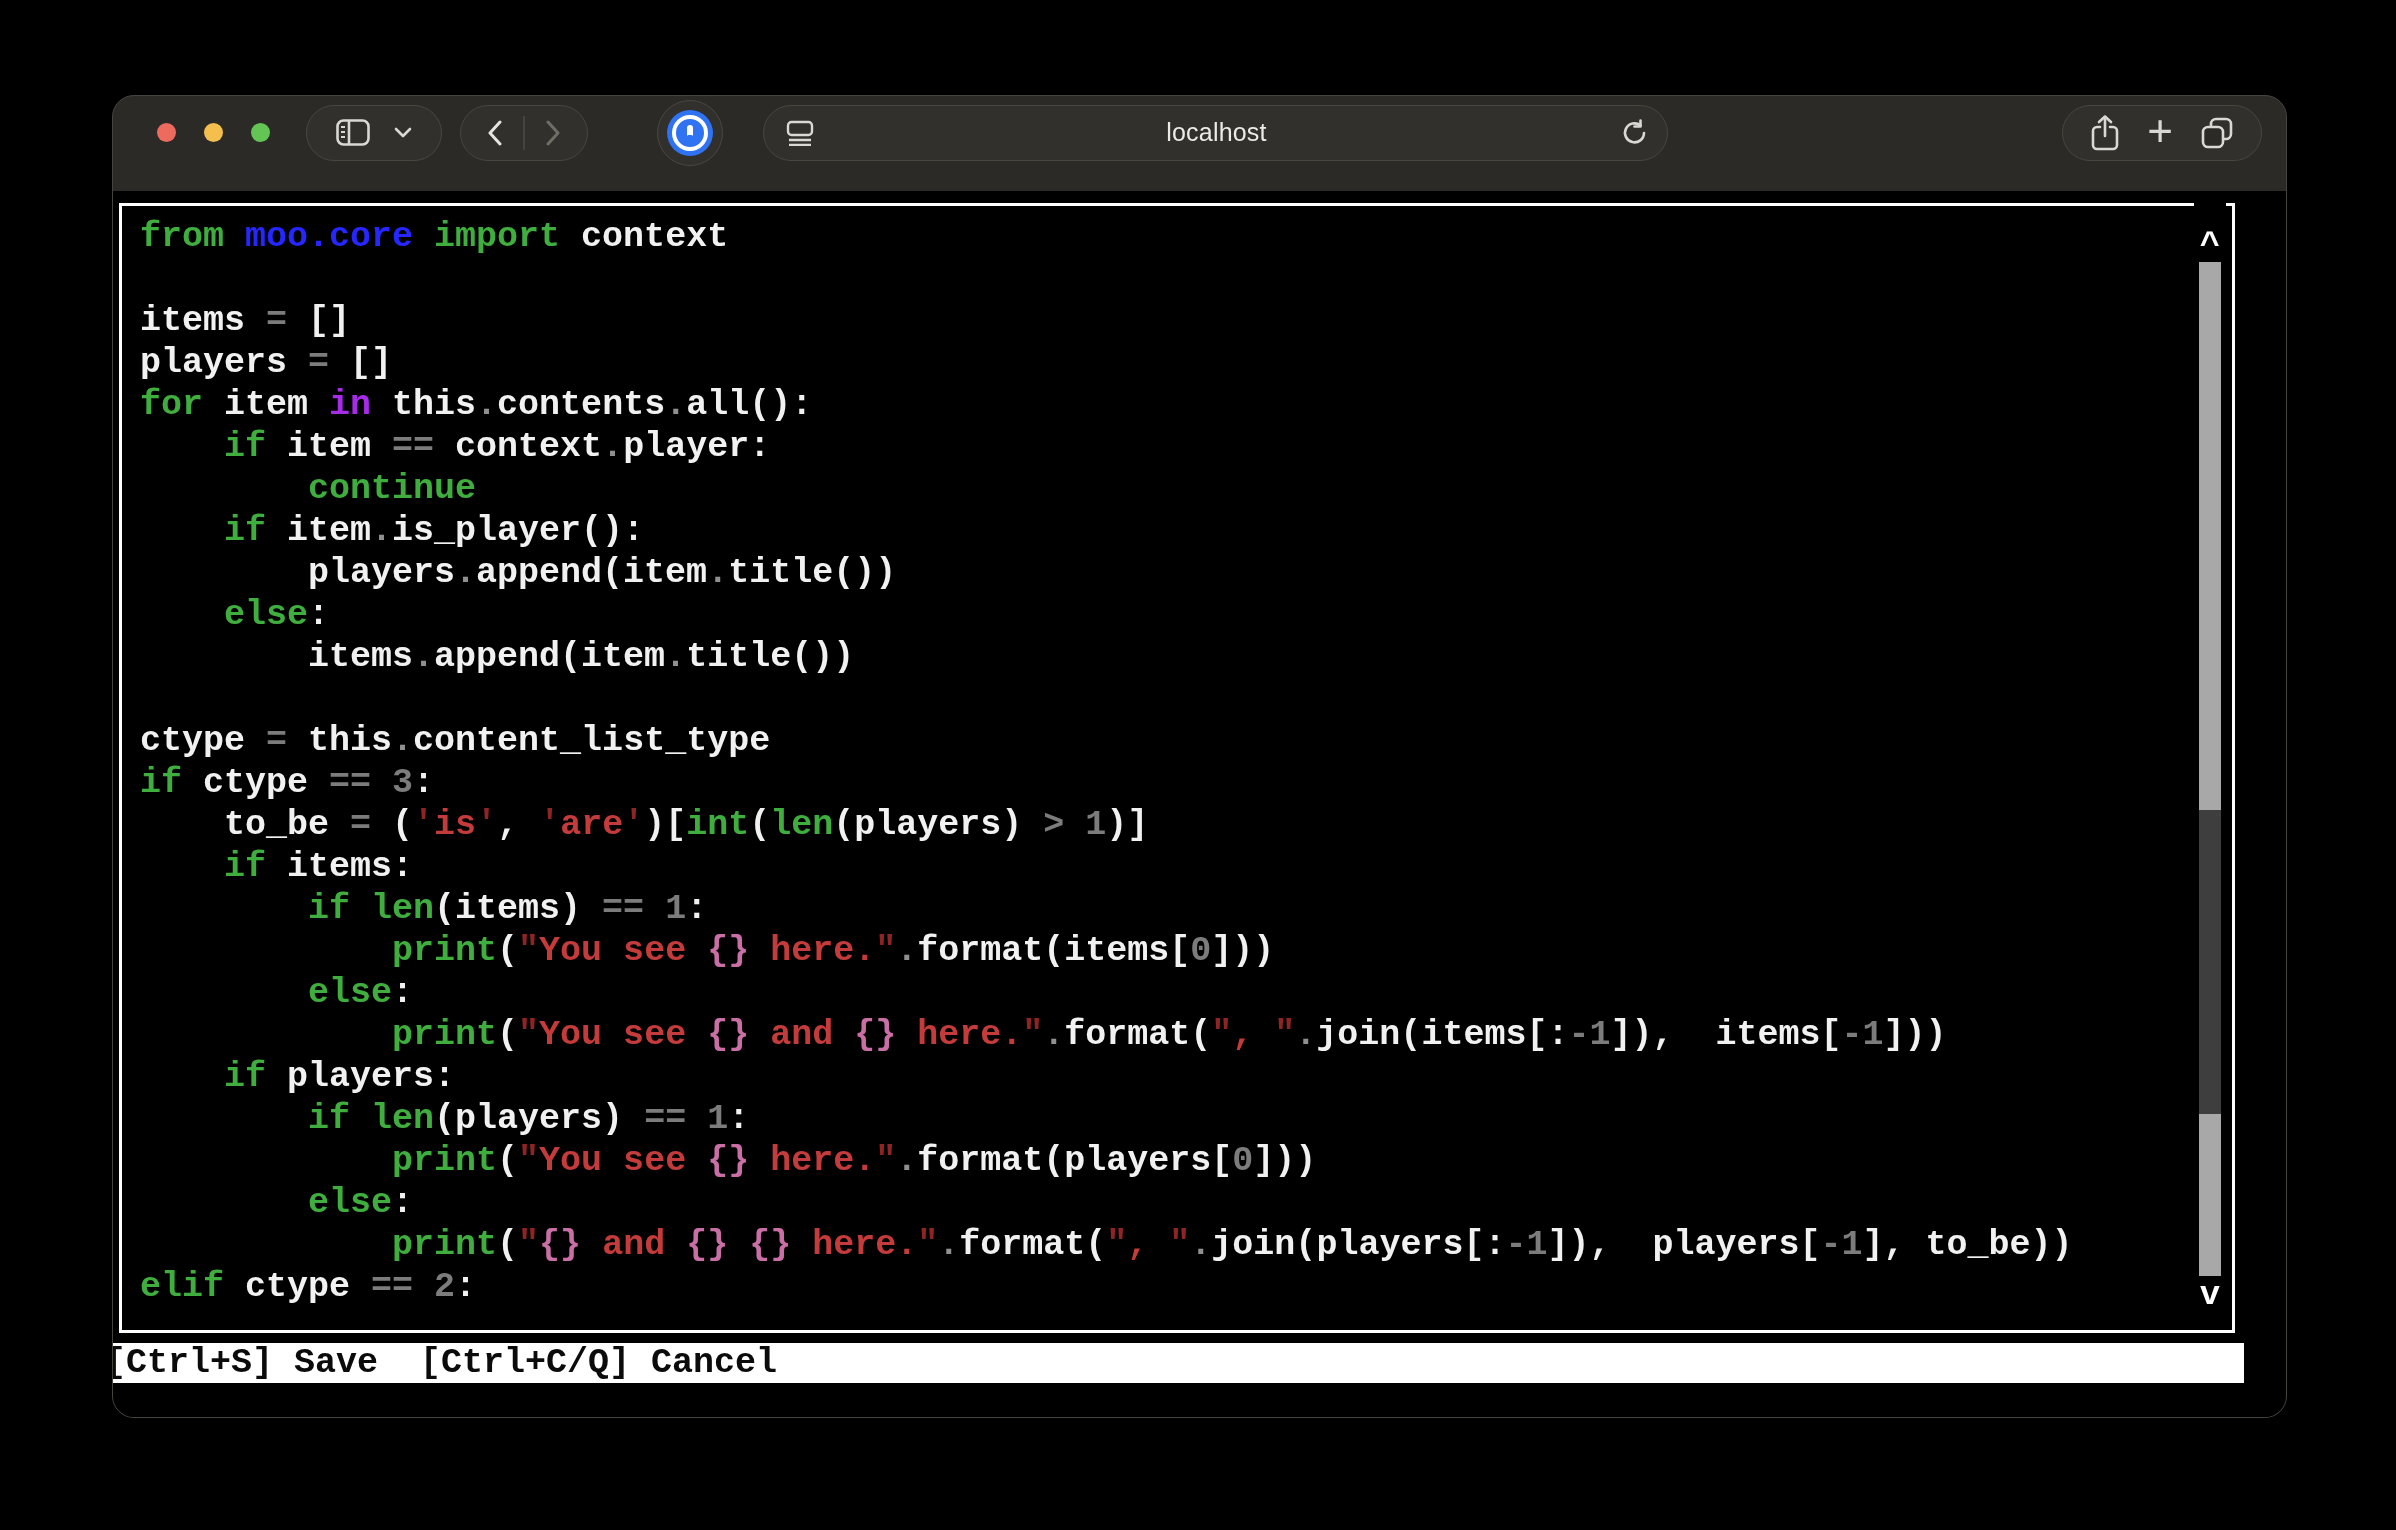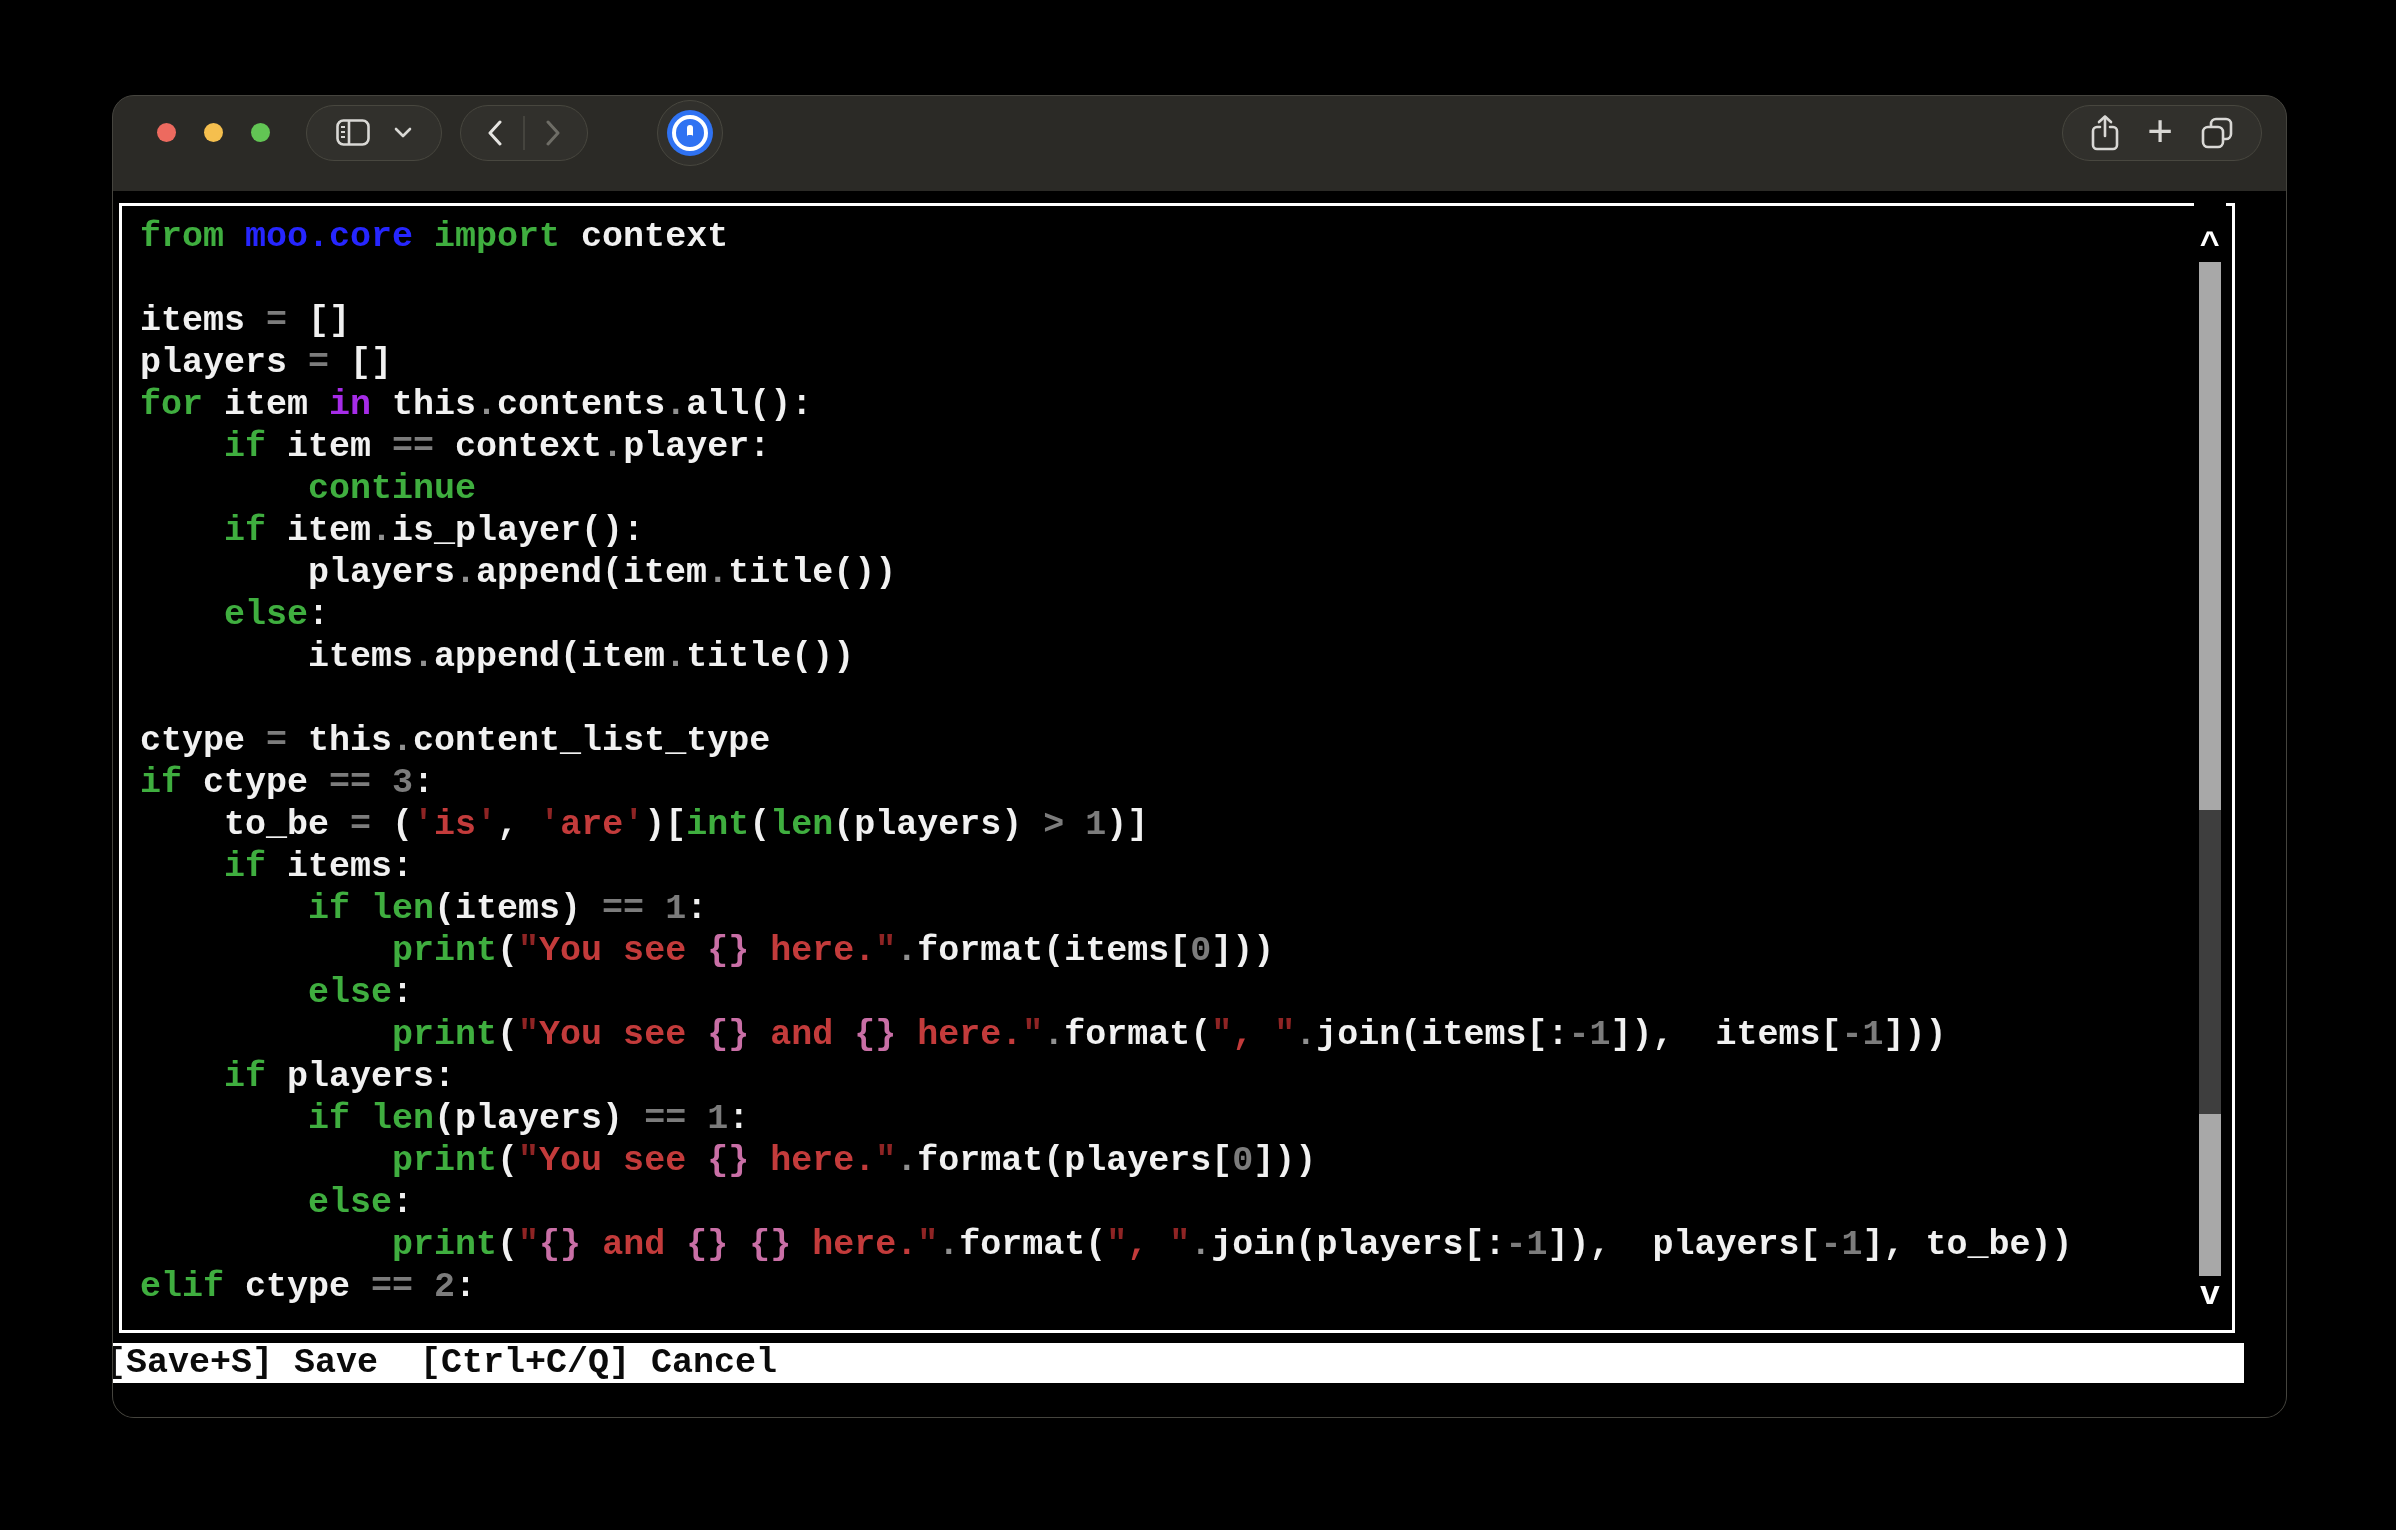--- a/index.html
+++ b/index.html
@@ -118,20 +118,36 @@
       <span>
         <svg width="48" height="48" viewBox="0 0 48 48">
           <circle cx="24" cy="24" r="23" fill="#2f72f2"></circle>
           <circle cx="24" cy="24" r="16" fill="none" stroke="#ffffff" stroke-width="4"></circle>
           <rect x="21" y="16" width="6" height="13" rx="3" fill="#ffffff"></rect>
           <rect x="21" y="26" width="6" height="6" rx="1.5" fill="#2f72f2"></rect>
         </svg>
       </span>
     </div>
 
+    <div class="pill url-pill">
+      <span>
+        <svg width="28" height="26" viewBox="0 0 28 26">
+          <rect x="2" y="2" width="24" height="13" rx="3.5" fill="none" stroke="#d9d8d5" stroke-width="2.4"></rect>
+          <line x1="3" y1="20" x2="25" y2="20" stroke="#d9d8d5" stroke-width="2.4"></line>
+          <line x1="3" y1="25" x2="25" y2="25" stroke="#d9d8d5" stroke-width="2.4"></line>
+        </svg>
+      </span>
+      <span class="url-text">localhost</span>
+      <span>
+        <svg width="30" height="30" viewBox="0 0 30 30">
+          <path d="M 21.5 7.5 A 9.5 9.5 0 1 0 25 15" fill="none" stroke="#d9d8d5" stroke-width="2.6" stroke-linecap="round"></path>
+          <polyline points="21.5,2.5 21.5,8.5 15.5,8.5" fill="none" stroke="#d9d8d5" stroke-width="2.6" stroke-linecap="round" stroke-linejoin="round"></polyline>
+        </svg>
+      </span>
+    </div>
 
     <div class="pill right-pill">
       <span>
         <svg width="30" height="38" viewBox="0 0 30 38">
           <path d="M10 13 H7 a4 4 0 0 0 -4 4 V31 a4 4 0 0 0 4 4 H23 a4 4 0 0 0 4 -4 V17 a4 4 0 0 0 -4 -4 H20" fill="none" stroke="#d9d8d5" stroke-width="2.6" stroke-linecap="round"></path>
           <line x1="15" y1="3" x2="15" y2="22" stroke="#d9d8d5" stroke-width="2.6" stroke-linecap="round"></line>
           <polyline points="9,8 15,2.5 21,8" fill="none" stroke="#d9d8d5" stroke-width="2.6" stroke-linecap="round" stroke-linejoin="round"></polyline>
         </svg>
       </span>
       <span class="plus-glyph">+</span>
@@ -160,18 +176,18 @@
             <div style="flex: 30 1 0%; background: rgb(62, 62, 62);"></div>
             <div style="flex: 16 1 0%; background: rgb(168, 168, 168);"></div>
           </div>
         <div class="scroll-arrow down">
             <span>v</span>
           </div>
       </div>
     </div>
 
     <div class="status-bar" style="background: rgb(255, 255, 255); color: rgb(11, 11, 11);">
-      <span class="status-hint">[Save+S] Save</span>
+      <span class="status-hint">[Ctrl+S] Save</span>
       <span class="status-hint">[Ctrl+C/Q] Cancel</span>
     </div>
 
   </div>
 </div>
 
 </body></html>

